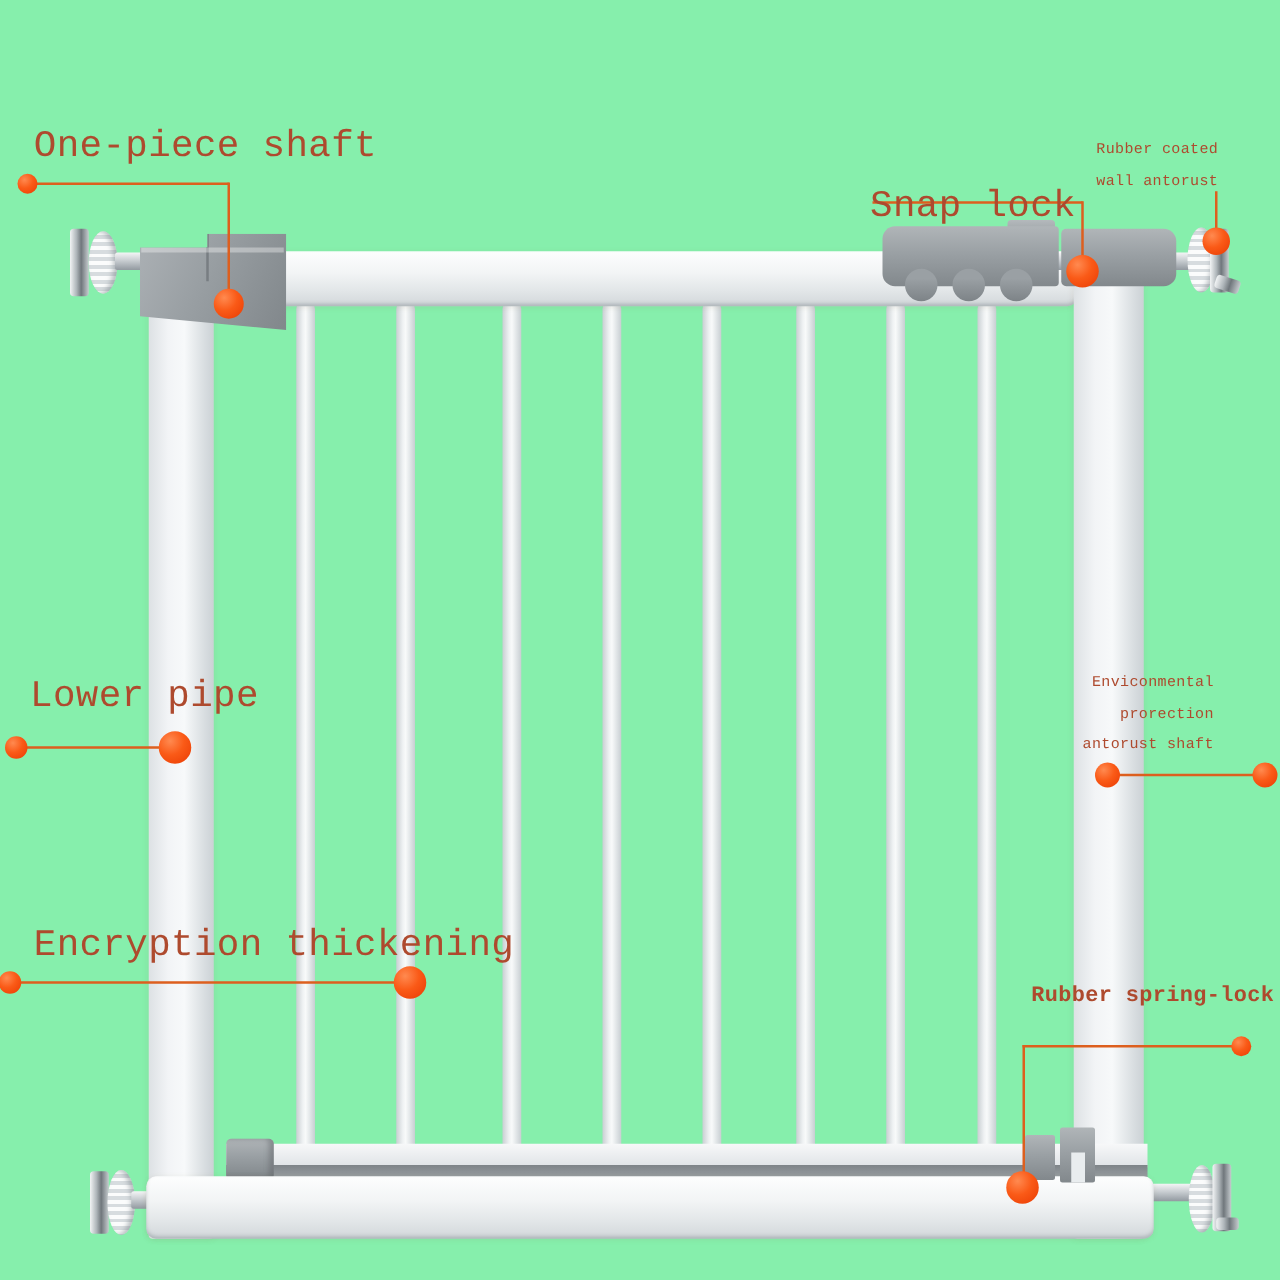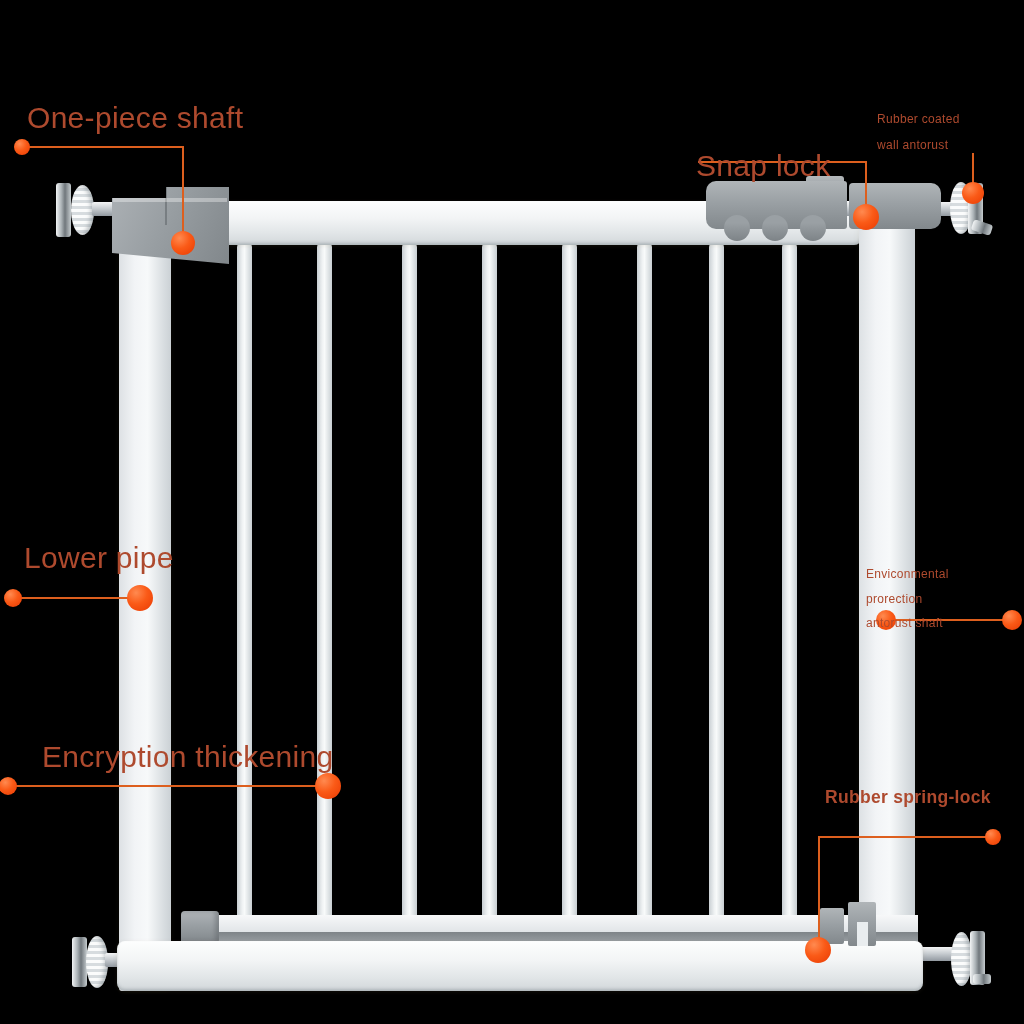--- a/index.html
+++ b/index.html
@@ -1,19 +1,20 @@
 <!DOCTYPE html>
 <html><head>
 <meta charset="utf-8">
 <style>
   html,body{margin:0;padding:0;}
   #scene{
     position:relative; width:1024px; height:1024px; overflow:hidden;
-    background:#000000;
-    font-family:Liberation Sans, sans-serif;
+    background:#86efac;
+    font-family:Liberation Mono, monospace;
+    text-align:right;
   }
   
   .lbl{position:absolute; color:#AE4A2E; letter-spacing:.3px; white-space:nowrap;}
   .lbl-big{font-size:30px; font-weight:500;}
   .lbl-small{font-size:12px; font-weight:500;}
   .lbl-small span{display:block;}
   
   .ln{position:absolute; background:#DD5F1E;}
   .dot{position:absolute; border-radius:50%;
        background:radial-gradient(circle at 35% 30%, #FF8A50 0%, #FA5A17 45%, #E93A02 100%);}
@@ -131,23 +132,23 @@
 
   <div class="lbl lbl-big" style="left:696px; top:117px;margin-top:32px;">Snap lock</div>
 
   <div class="lbl lbl-small" style="left:877px; top:106px; line-height:26px;">
     <span>Rubber coated</span>
     <span>wall antorust</span>
   </div>
 
   <div class="lbl lbl-big" style="left:24px; top:541px;">Lower pipe</div>
 
-  <div class="lbl lbl-small" style="left:866px; top:562px; line-height:24.5px;">
+  <div class="lbl lbl-small" style="left:866px; top:534px; line-height:24.5px;">
     <span>Enviconmental</span>
     <span>prorection</span>
     <span>antorust shaft</span>
   </div>
 
-  <div class="lbl lbl-big" style="left:42px; top:740px;">Encryption thickening</div>
+  <div class="lbl lbl-big" style="left:27px; top:740px;">Encryption thickening</div>
 
   <div class="lbl lbl-small" style="left:825px; top:787px; font-size:17.5px; font-weight:600;">Rubber spring-lock</div>
 
 </div>
 
 </body></html>

